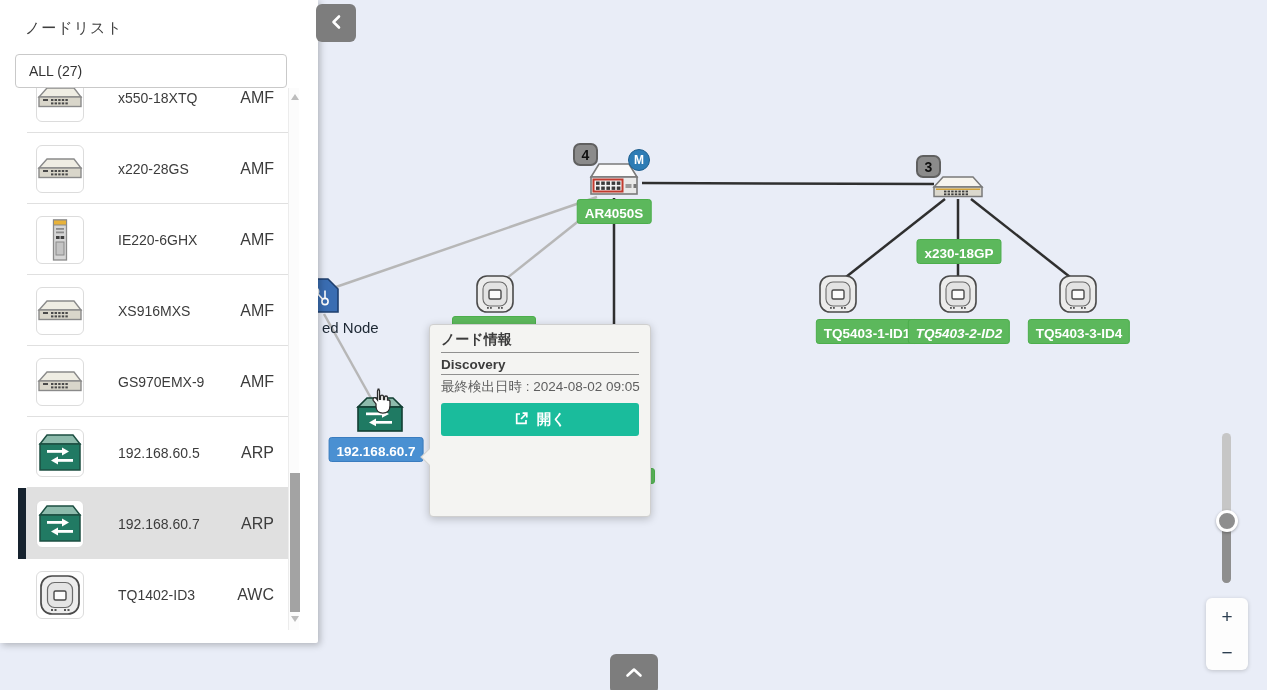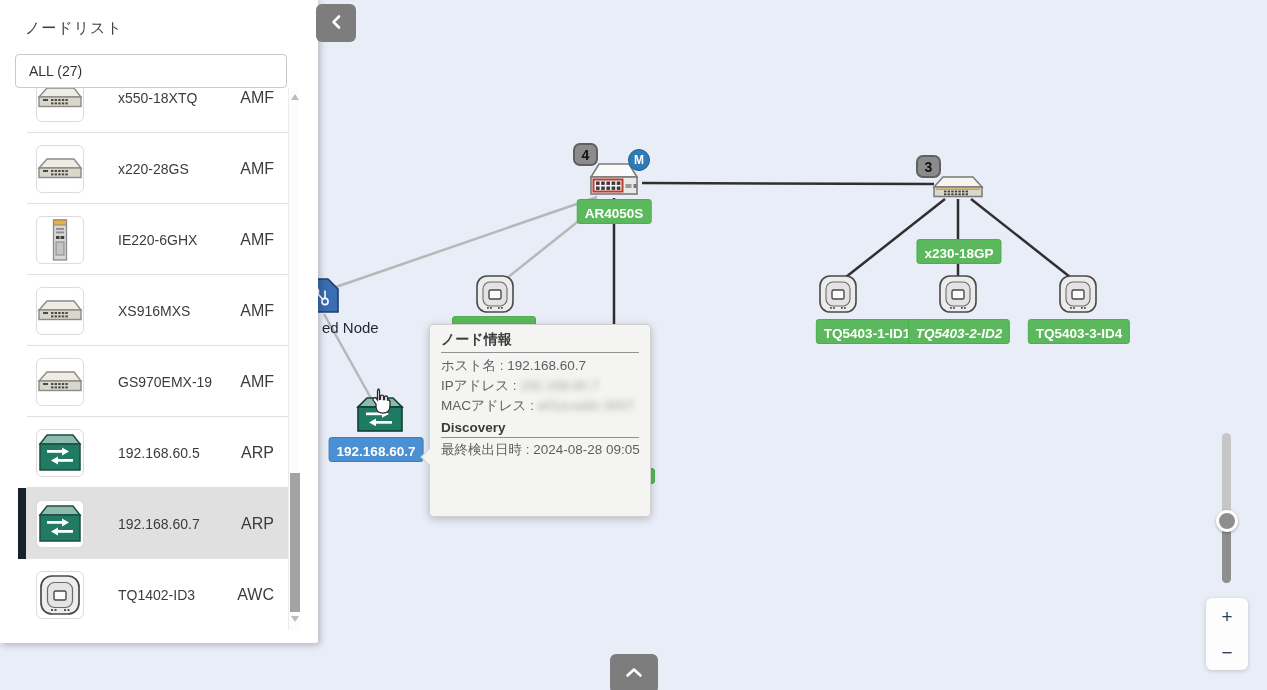--- a/index.html
+++ b/index.html
@@ -234,29 +234,34 @@
       <div class="hand-cursor" style="left: 12px; top: -9px;">
         <svg width="27" height="31" viewBox="0 0 27 31">
           <path fill="#fff" stroke="#2b2b2b" stroke-width="1.3" d="M9.5 2.2c1.1 0 2 .9 2 2v8.1h1V9.8c0-.9.7-1.6 1.5-1.6s1.5.7 1.5 1.6v2.7h1v-1.9c0-.9.7-1.6 1.5-1.6s1.5.7 1.5 1.6v2.4h.9c.9 0 1.6.7 1.6 1.6v3.9c0 4.6-2.9 7.6-7.2 7.6-3.9 0-6.8-2.6-6.8-6.6v-2.6l-2.6-3.3c-.6-.8-.5-1.9.3-2.5.8-.6 1.9-.5 2.5.3l1.3 1.7V4.2c0-1.1.9-2 2-2z"></path>
         </svg>
       </div>
     </div>
     <div class="map-label blue" style="left: 376px; top: 437px;">192.168.60.7</div>
     <div id="node-tooltip">
     <div class="tt-arrow"></div>
     <div class="tt-title">ノード情報</div>
-    <div id="tt-fields-1">
-        <div class="tt-row"><span>ホスト名</span><span> : </span><span class="">192.168.60.7</span></div>
-        <div class="tt-row"><span>IPアドレス</span><span> : </span><span class="blurred">192.168.60.7</span></div>
-        <div class="tt-row"><span>MACアドレス</span><span> : </span><span class="blurred">e01a:ea5c:3007</span></div>
-      </div>
     <div class="tt-section">Discovery</div>
     <div id="tt-fields-2">
-        <div class="tt-row"><span>最終検出日時</span><span> : </span><span class="">2024-08-28 09:05</span></div>
+        <div class="tt-row"><span>最終検出日時</span><span> : </span><span class="">2024-08-02 09:05</span></div>
       </div>
+    <button id="tt-open-btn">
+      <span><svg width="15" height="15" viewBox="0 0 15 15">
+            <g stroke="#fff" stroke-width="1.7" fill="none">
+              <path d="M6 3H2.7v9.3H12V9"></path>
+              <path d="M8.6 2.2h4.2v4.2"></path>
+              <path d="M12.6 2.4L7 8"></path>
+            </g>
+          </svg></span>
+      <span>開く</span>
+    </button>
   </div>
 </div>
 
 <div id="sidebar">
   <div id="sidebar-title">ノードリスト</div>
   <input id="node-filter" readonly="" value="ALL (27)" style="">
   <div id="node-list-viewport">
     <div id="node-list-inner">
         <div class="nl-row">
           <span class="nl-icon">
@@ -355,21 +360,21 @@
                 <rect x="24.8" y="16" width="2.4" height="2"></rect>
                 <rect x="28.4" y="16" width="2.4" height="2"></rect>
                 <rect x="14" y="19.4" width="2.4" height="2"></rect>
                 <rect x="17.6" y="19.4" width="2.4" height="2"></rect>
                 <rect x="21.2" y="19.4" width="2.4" height="2"></rect>
                 <rect x="24.8" y="19.4" width="2.4" height="2"></rect>
                 <rect x="28.4" y="19.4" width="2.4" height="2"></rect>
               </g>
             </svg>
           </span>
-          <span class="nl-label">GS970EMX-19</span>
+          <span class="nl-label">GS970EMX-9</span>
           <span class="nl-type">AMF</span>
         </div>
         <div class="nl-row">
           <span class="nl-icon">
             <svg width="46" height="44" viewBox="0 0 46 44">
               <polygon points="10,4 36,4 43,13 3,13" fill="#8dbbac" stroke="#1c4f42" stroke-width="1.5"></polygon>
               <rect x="3" y="13" width="40" height="26" fill="#217a63" stroke="#1c4f42" stroke-width="1.5"></rect>
               <g fill="#fff">
                 <rect x="10" y="19" width="15" height="2.8"></rect>
                 <polygon points="25,16.4 32,20.4 25,24.4"></polygon>

